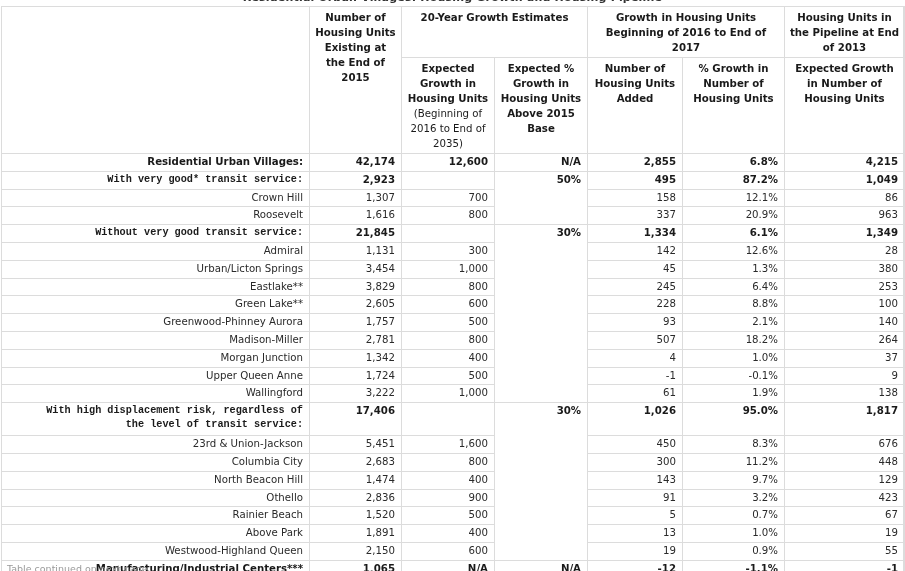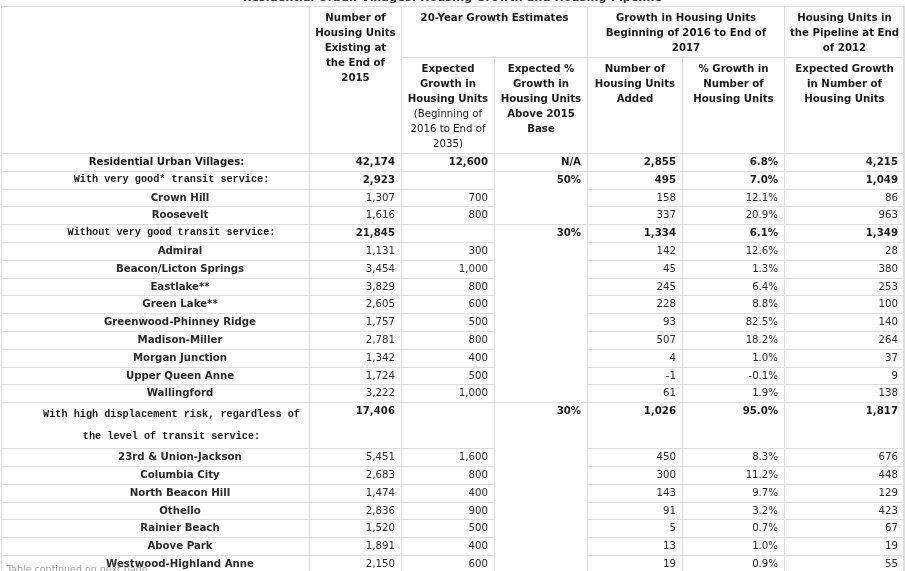--- a/index.html
+++ b/index.html
@@ -49,29 +49,29 @@
       font-weight: bold;
       text-align: center;
       white-space: normal;
       line-height: 15px;
       padding: 3px 4px 2px 4px;
       font-size: 10.2px;
     }
     th .sub-note {
       font-weight: normal;
     }
-    td.label { text-align: center; }
+    td.label { text-align: right; }
     td.num { text-align: right; }
     tr.lvl0 td.label { padding-left: 28px; }
     tr.lvl1 td.label { padding-left: 38px; font-family: Liberation Mono, monospace; }
-    tr.lvl2 td.label { padding-left: 55px; font-weight: bold; }
+    tr.lvl2 td.label { padding-left: 55px; }
     tr.bold td { font-weight: bold; }
     tr.lvl2 td { font-weight: normal; color: #2a2a2a; }
     tr.tall td { height: 31px; white-space: normal; }
-    tr.tall td.label { line-height: 22px; padding-top: 1px; }
+    tr.tall td.label { line-height: 14px; padding-top: 1px; }
     .footnote {
       position: absolute;
       top: 563px;
       left: 7px;
       font-size: 9.5px;
       color: #9a9a9a;
       line-height: 12px;
     }
     .frame-right {
       position: absolute;
@@ -96,21 +96,21 @@
     <col style="width:95px">
     <col style="width:102px">
     <col style="width:120px">
   </colgroup>
   <thead>
     <tr style="height:51px">
       <th rowspan="2"></th>
       <th rowspan="2" style="vertical-align:top">Number of Housing Units Existing at the End of 2015</th>
       <th colspan="2">20-Year Growth Estimates</th>
       <th colspan="2">Growth in Housing Units Beginning of 2016 to End of 2017</th>
-      <th>Housing Units in the Pipeline at End of 2012</th>
+      <th>Housing Units in the Pipeline at End of 2013</th>
     </tr>
     <tr style="height:63px">
       <th>
         <span>Expected Growth in Housing Units</span><br>
         <span class="sub-note">(Beginning of 2016 to End of 2035)</span>
       </th>
       <th>Expected % Growth in Housing Units Above 2015 Base</th>
       <th>Number of Housing Units Added</th>
       <th>% Growth in Number of Housing Units</th>
       <th>Expected Growth in Number of Housing Units</th>
@@ -127,21 +127,21 @@
       <td class="num">6.8%</td>
       <td class="num">4,215</td>
     </tr>
 
     <tr class="lvl1 bold">
       <td class="label">With very good* transit service:</td>
       <td class="num">2,923</td>
       <td class="num"></td>
       <td class="num" rowspan="3">50%</td>
       <td class="num">495</td>
-      <td class="num">7.0%</td>
+      <td class="num">87.2%</td>
       <td class="num">1,049</td>
     </tr>
     <tr class="lvl2">
       <td class="label">Crown Hill</td>
       <td class="num">1,307</td>
       <td class="num">700</td>
       <td class="num">158</td>
       <td class="num">12.1%</td>
       <td class="num">86</td>
     </tr>
@@ -165,21 +165,21 @@
     </tr>
     <tr class="lvl2">
       <td class="label">Admiral</td>
       <td class="num">1,131</td>
       <td class="num">300</td>
       <td class="num">142</td>
       <td class="num">12.6%</td>
       <td class="num">28</td>
     </tr>
     <tr class="lvl2">
-      <td class="label">Beacon/Licton Springs</td>
+      <td class="label">Urban/Licton Springs</td>
       <td class="num">3,454</td>
       <td class="num">1,000</td>
       <td class="num">45</td>
       <td class="num">1.3%</td>
       <td class="num">380</td>
     </tr>
     <tr class="lvl2">
       <td class="label">Eastlake**</td>
       <td class="num">3,829</td>
       <td class="num">800</td>
@@ -189,25 +189,25 @@
     </tr>
     <tr class="lvl2">
       <td class="label">Green Lake**</td>
       <td class="num">2,605</td>
       <td class="num">600</td>
       <td class="num">228</td>
       <td class="num">8.8%</td>
       <td class="num">100</td>
     </tr>
     <tr class="lvl2">
-      <td class="label">Greenwood-Phinney Ridge</td>
+      <td class="label">Greenwood-Phinney Aurora</td>
       <td class="num">1,757</td>
       <td class="num">500</td>
       <td class="num">93</td>
-      <td class="num">82.5%</td>
+      <td class="num">2.1%</td>
       <td class="num">140</td>
     </tr>
     <tr class="lvl2">
       <td class="label">Madison-Miller</td>
       <td class="num">2,781</td>
       <td class="num">800</td>
       <td class="num">507</td>
       <td class="num">18.2%</td>
       <td class="num">264</td>
     </tr>
@@ -287,21 +287,21 @@
     </tr>
     <tr class="lvl2">
       <td class="label">Above Park</td>
       <td class="num">1,891</td>
       <td class="num">400</td>
       <td class="num">13</td>
       <td class="num">1.0%</td>
       <td class="num">19</td>
     </tr>
     <tr class="lvl2">
-      <td class="label">Westwood-Highland Anne</td>
+      <td class="label">Westwood-Highland Queen</td>
       <td class="num">2,150</td>
       <td class="num">600</td>
       <td class="num">19</td>
       <td class="num">0.9%</td>
       <td class="num">55</td>
     </tr>
 
     <tr class="lvl0 bold">
       <td class="label">Manufacturing/Industrial Centers***</td>
       <td class="num">1,065</td>

